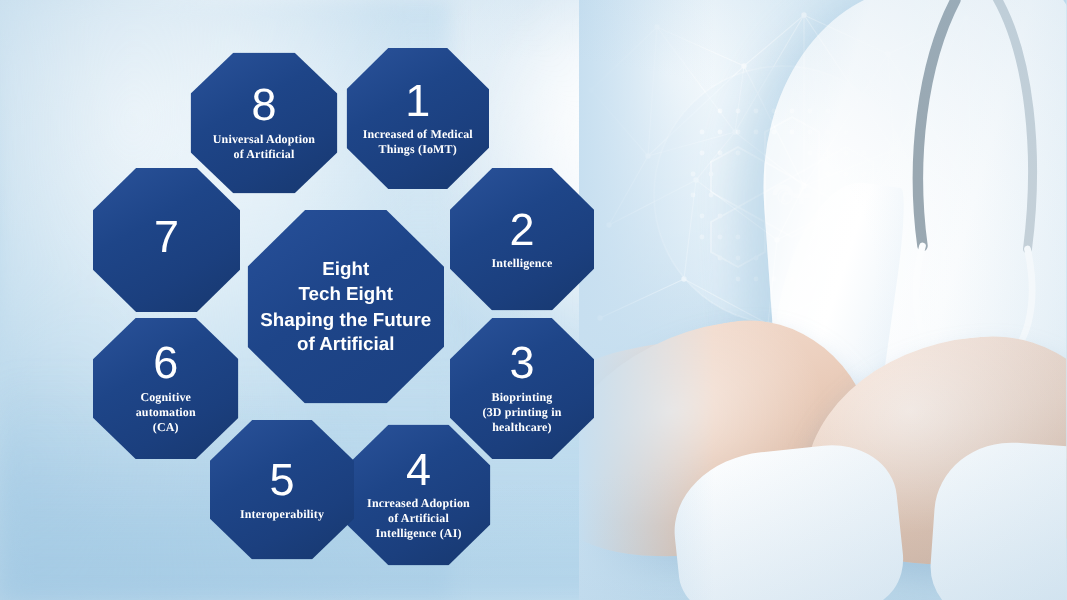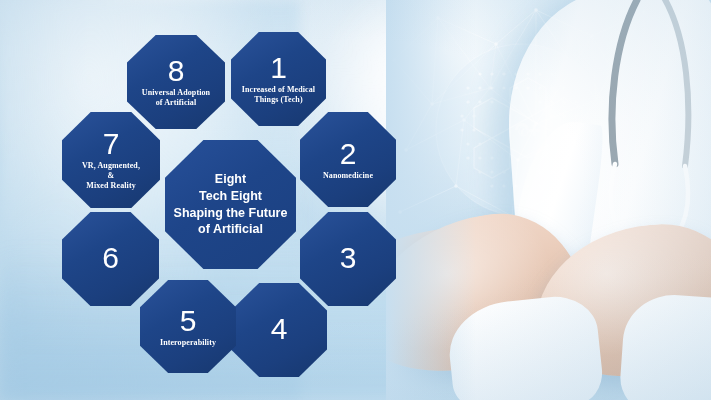--- a/index.html
+++ b/index.html
@@ -331,57 +331,67 @@
     <div class="lbl">
       <span>Universal Adoption</span><br>
       <span>of Artificial</span>
     </div>
   </div>
 
   <div class="oct" id="oct1">
     <div class="num">1</div>
     <div class="lbl">
       <span>Increased of Medical</span><br>
-      <span>Things (Tech)</span>
+      <span>Things (IoMT)</span>
     </div>
   </div>
 
   <div class="oct" id="oct2">
     <div class="num">2</div>
     <div class="lbl">
-      <span>Nanomedicine</span>
+      <span>Intelligence</span>
     </div>
   </div>
 
   <div class="oct" id="oct3">
     <div class="num">3</div>
+    <div class="lbl">
+      <span>Bioprinting</span><br>
+      <span>(3D printing in</span><br>
+      <span>healthcare)</span>
+    </div>
   </div>
 
   <div class="oct" id="oct4">
     <div class="num">4</div>
+    <div class="lbl">
+      <span>Increased Adoption</span><br>
+      <span>of Artificial</span><br>
+      <span>Intelligence (AI)</span>
+    </div>
   </div>
 
   <div class="oct" id="oct5">
     <div class="num">5</div>
     <div class="lbl">
       <span>Interoperability</span>
     </div>
   </div>
 
   <div class="oct" id="oct6">
     <div class="num">6</div>
+    <div class="lbl">
+      <span>Cognitive</span><br>
+      <span>automation</span><br>
+      <span>(CA)</span>
+    </div>
   </div>
 
   <div class="oct" id="oct7">
     <div class="num">7</div>
-    <div class="lbl">
-      <span>VR, Augmented,</span><br>
-      <span>&amp;</span><br>
-      <span>Mixed Reality</span>
-    </div>
   </div>
 
   <div class="oct-center" id="octc">
     <div class="ctext">
       <span>Eight</span><br>
       <span>Tech Eight</span><br>
       <span>Shaping the Future</span><br>
       <span>of Artificial</span>
     </div>
   </div>

